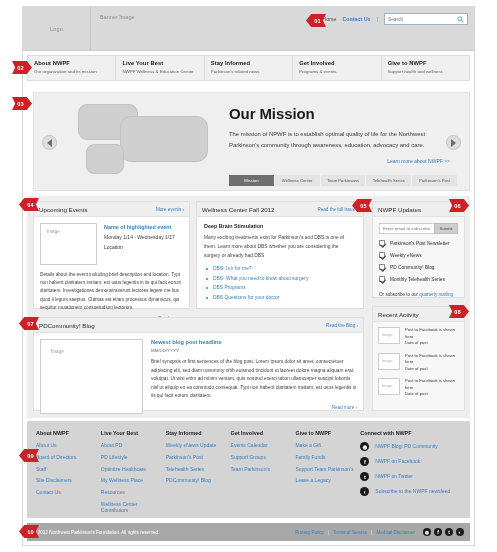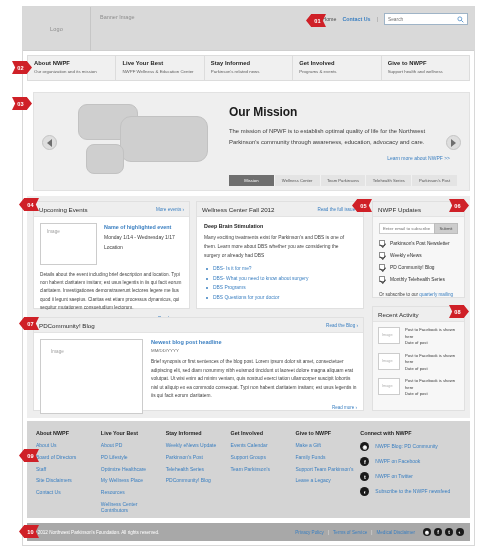--- a/index.html
+++ b/index.html
@@ -112,21 +112,21 @@
     display: flex; align-items: center; justify-content: center;
     cursor: pointer;
   }
   .arrow-btn.left { left: 8px; }
   .arrow-btn.right { right: 8px; }
   .tri { width: 0; height: 0; }
   .tri.l { border-top: 4px solid transparent; border-bottom: 4px solid transparent; border-right: 5px solid #6e6e6e; }
   .tri.r { border-top: 4px solid transparent; border-bottom: 4px solid transparent; border-left: 5px solid #6e6e6e; }
 
   .hero-body { position: absolute; left: 195px; top: 12px; width: 225px; }
-  .hero-title { font-size: 12px; font-weight: bold; color: #1b1b1b; letter-spacing: -.1px; }
+  .hero-title { font-size: 15px; font-weight: bold; color: #1b1b1b; letter-spacing: -.1px; }
   .hero-text { font-size: 5.9px; color: #3c3c3c; line-height: 1.85; margin-top: 7px; width: 208px; }
   .hero-link {
     display: block; text-align: right; margin-top: 7px;
     font-size: 5px; color: #3a7fc1; text-decoration: none; padding-right: 4px;
   }
   .hero-tabs {
     position: absolute; left: 195px; bottom: 4px;
     display: flex; width: 228px; height: 11px;
   }
   .hero-tab {

